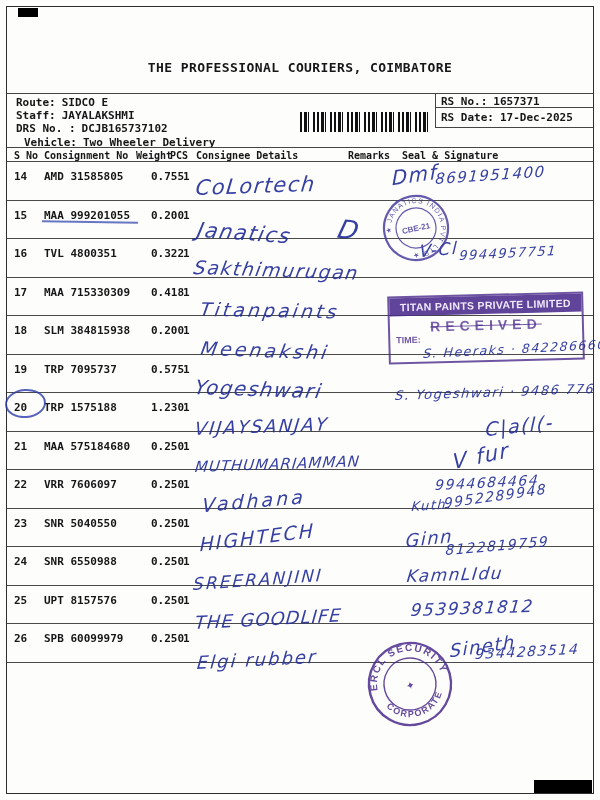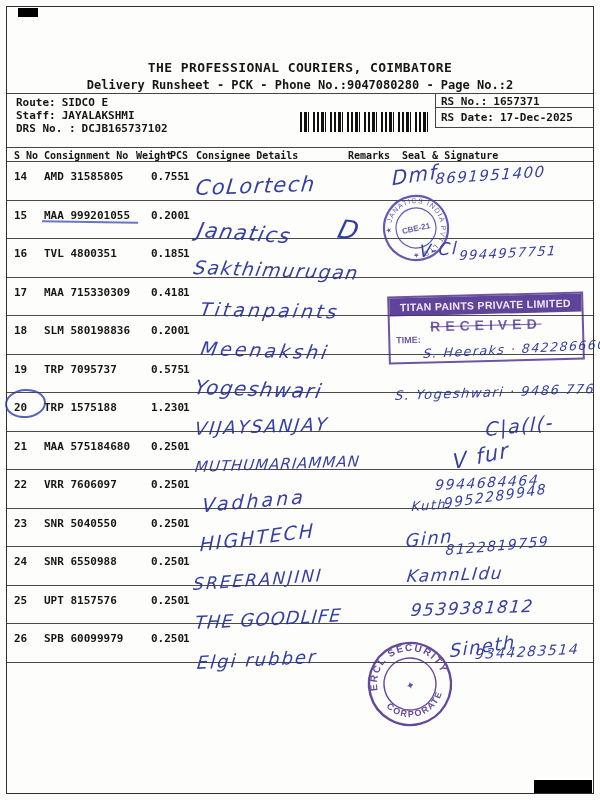--- a/index.html
+++ b/index.html
@@ -41,32 +41,34 @@
 </style>
 </head>
 <body>
 
 <div class="page">
   <div class="sheet-border"></div>
   <div class="mark-tl"></div>
   <div class="mark-br"></div>
 
   <div class="abs doc-title">THE PROFESSIONAL COURIERS, COIMBATORE</div>
-  <div class="abs doc-sub">Delivery Runsheet - PCK - Phone No.:9047080280 - Page No.:2</div>
 
   <div class="hline" style="top:93px"></div>
 
   <div class="abs info" style="left:16px;top:96px">
     <span class="lbl">Route:</span><span>SIDCO E</span>
   </div>
   <div class="abs info" style="left:16px;top:109px">
     <span class="lbl">Staff:</span><span>JAYALAKSHMI</span>
   </div>
   <div class="abs info" style="left:16px;top:122px">
     <span class="lbl">DRS No. :</span><span>DCJB165737102</span>
+  </div>
+  <div class="abs info" style="left:24px;top:136px">
+    <span class="lbl">Vehicle:</span><span>Two Wheeler Delivery</span>
   </div>
 
   <div class="barcode"></div>
 
   <div class="vline" style="left:435px;top:93px;height:34px"></div>
   <div class="seg" style="top:107px"></div>
   <div class="seg" style="top:127px"></div>
   <div class="abs info" style="left:441px;top:95px">
     <span class="lbl">RS No.:</span><span>1657371</span>
   </div>
@@ -92,32 +94,32 @@
       </div>
     <div class="row">
         <span class="c sno">15</span>
         <span class="c cons">MAA 999201055</span>
         <span class="c wt">0.200</span>
         <span class="c pcs">1</span>
       </div>
     <div class="row">
         <span class="c sno">16</span>
         <span class="c cons">TVL 4800351</span>
-        <span class="c wt">0.185</span>
+        <span class="c wt">0.322</span>
         <span class="c pcs">1</span>
       </div>
     <div class="row">
         <span class="c sno">17</span>
         <span class="c cons">MAA 715330309</span>
         <span class="c wt">0.418</span>
         <span class="c pcs">1</span>
       </div>
     <div class="row">
         <span class="c sno">18</span>
-        <span class="c cons">SLM 580198836</span>
+        <span class="c cons">SLM 384815938</span>
         <span class="c wt">0.200</span>
         <span class="c pcs">1</span>
       </div>
     <div class="row">
         <span class="c sno">19</span>
         <span class="c cons">TRP 7095737</span>
         <span class="c wt">0.575</span>
         <span class="c pcs">1</span>
       </div>
     <div class="row">

